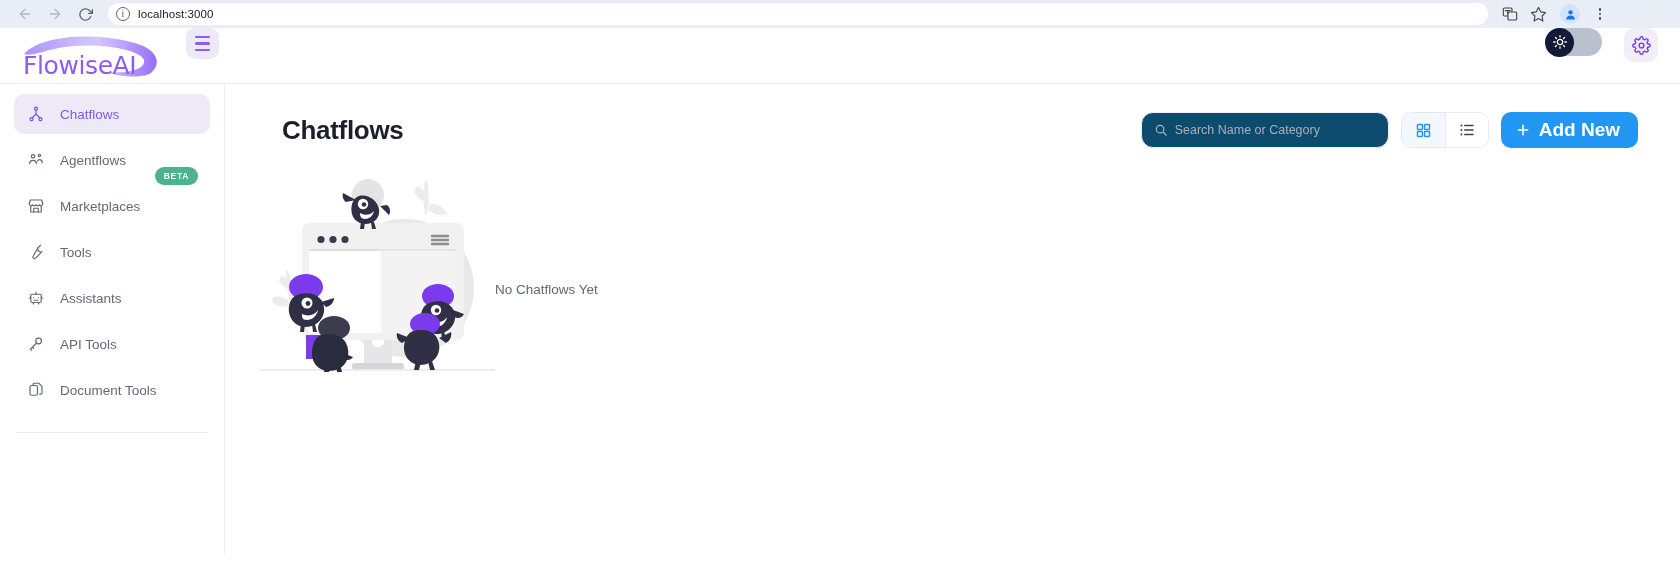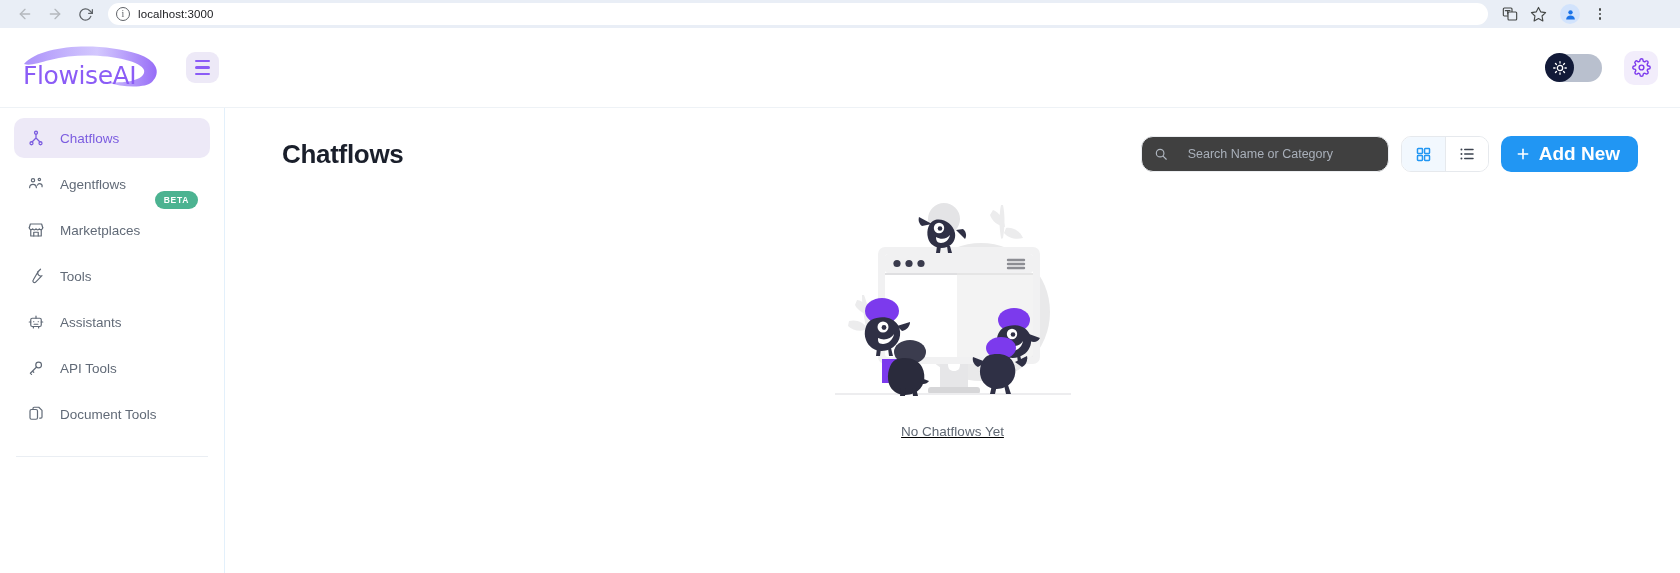--- a/index.html
+++ b/index.html
@@ -69,24 +69,24 @@
     margin: 0 6px;
   }
   .kebab {
     width: 20px;
     display: flex; flex-direction: column; align-items: center; gap: 2px;
   }
   .kebab i { width: 2.4px; height: 2.4px; border-radius: 50%; background: #444746; display: block; }
 
   
   .app-header {
-    height: 80px;
+    height: 56px;
     background: #ffffff;
     display: flex;
-    align-items: center;
+    align-items: flex-start;
     padding: 0 22px 0 20px;
     border-bottom: 1px solid #eef2f6;
   }
   .logo-wrap {
     width: 150px; height: 60px;
     position: relative;
     flex: 0 0 auto;
   }
   .logo-text {
     position: absolute;
@@ -197,25 +197,25 @@
   }
   .page-title {
     font-size: 26px;
     font-weight: 700;
     color: #1a1f2b;
     letter-spacing: -0.3px;
   }
   .toolbar-spacer { flex: 1; }
   .search-box {
     width: 248px; height: 36px;
-    background: #404040;
+    background: #0c4a6e;
     border: 1px solid #eceef1;
     border-radius: 12px;
     display: flex; align-items: center;
-    gap: 20px;
+    gap: 7px;
     padding: 0 12px;
     flex: 0 0 auto;
   }
   .search-placeholder {
     font-size: 12.5px;
     color: #a9b0ba;
   }
   .view-group {
     display: flex;
     border: 1px solid #e6e9ed;
@@ -241,24 +241,23 @@
     padding: 0 18px 0 14px;
     margin-left: 12px;
     color: #ffffff;
     font-size: 19px;
     font-weight: 700;
     flex: 0 0 auto;
   }
 
   .empty-state {
     display: flex;
-    flex-direction: column;
+    flex-direction: row;
     align-items: center;
     margin-top: 30px;
-    text-decoration: underline;
   }
   .empty-text {
     font-size: 13.5px;
     color: #606873;
     margin-top: 10px;
   }
 </style>
 </head>
 <body>
 

